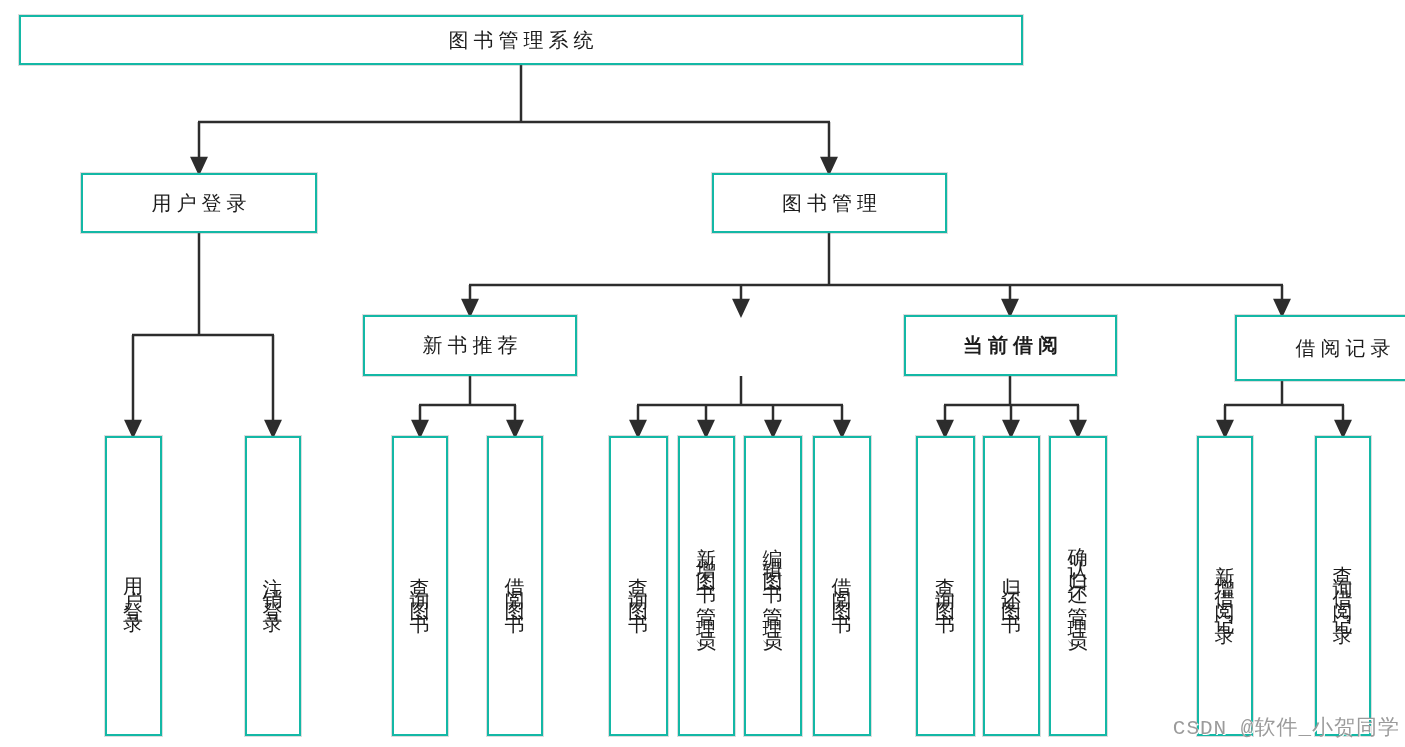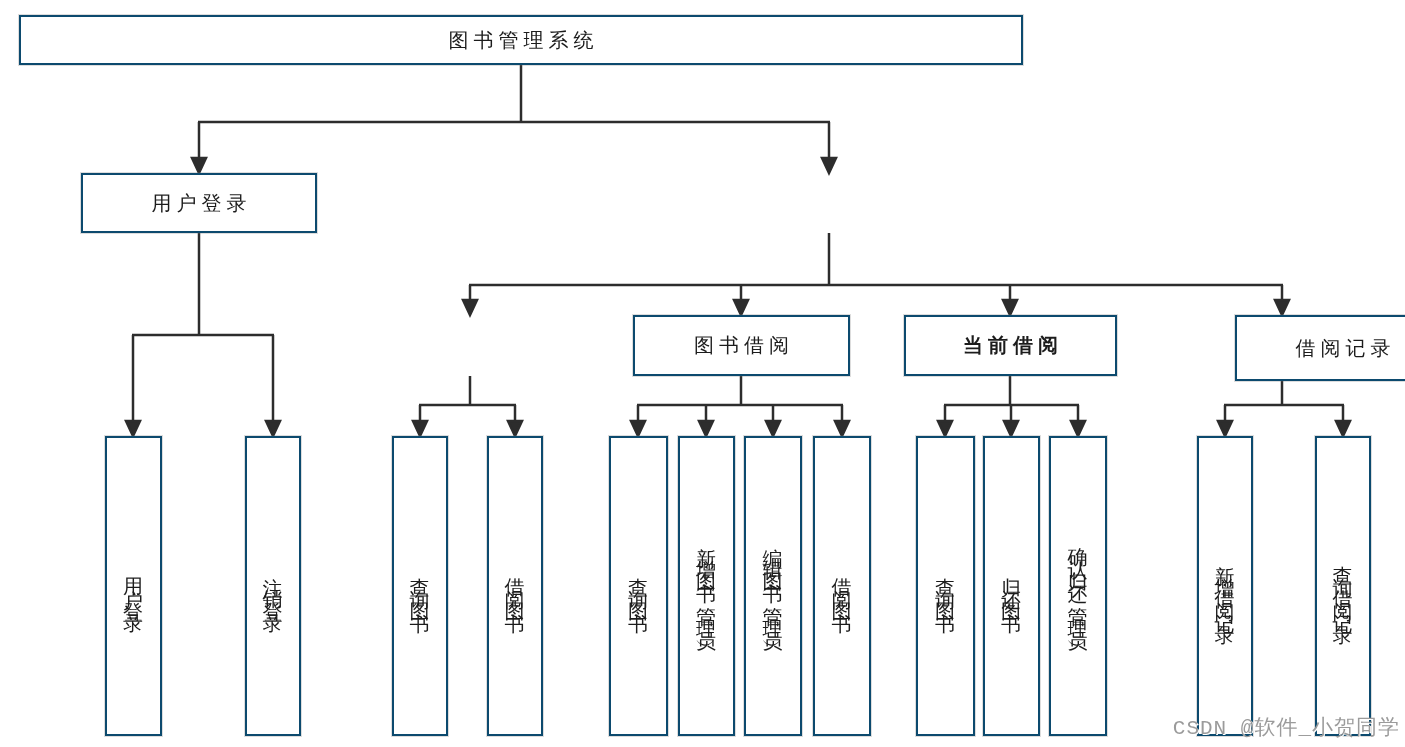--- a/index.html
+++ b/index.html
@@ -17,21 +17,21 @@
     color: #1c1c1c;
   }
   svg.wires {
     position: absolute;
     left: 0; top: 0;
     width: 1405px; height: 747px;
   }
   .box {
     position: absolute;
     box-sizing: border-box;
-    border: 2px solid #0c4a6e;
+    border: 2px solid #14b8a6;
     background: #ffffff;
     display: flex;
     align-items: center;
     justify-content: center;
     box-shadow: 0 0 0 1px rgba(120,120,120,0.25);
   }
   .hlabel {
     font-size: 20px;
     letter-spacing: 5px;
     text-indent: 5px;
@@ -143,23 +143,26 @@
     </g>
   </svg>
 
   <div class="box" style="left:19px; top:15px; width:1004px; height:50px;">
     <span class="hlabel">图书管理系统</span>
   </div>
 
   <div class="box" style="left:81px; top:173px; width:236px; height:60px;">
     <span class="hlabel">用户登录</span>
   </div>
-
-  <div class="box" style="left:633px; top:315px; width:217px; height:61px;">
-    <span class="hlabel">图书借阅</span>
+  <div class="box" style="left:712px; top:173px; width:235px; height:60px;">
+    <span class="hlabel">图书管理</span>
+  </div>
+
+  <div class="box" style="left:363px; top:315px; width:214px; height:61px;">
+    <span class="hlabel">新书推荐</span>
   </div>
   <div class="box" style="left:904px; top:315px; width:213px; height:61px;font-weight:bold;">
     <span class="hlabel">当前借阅</span>
   </div>
   <div class="box" style="left:1235px; top:315px; width:216px; height:66px;">
     <span class="hlabel">借阅记录</span>
   </div>
 
   <div class="box" style="left:105px; top:436px; width:57px; height:300px;">
     <span class="vlabel">用户登录</span>

